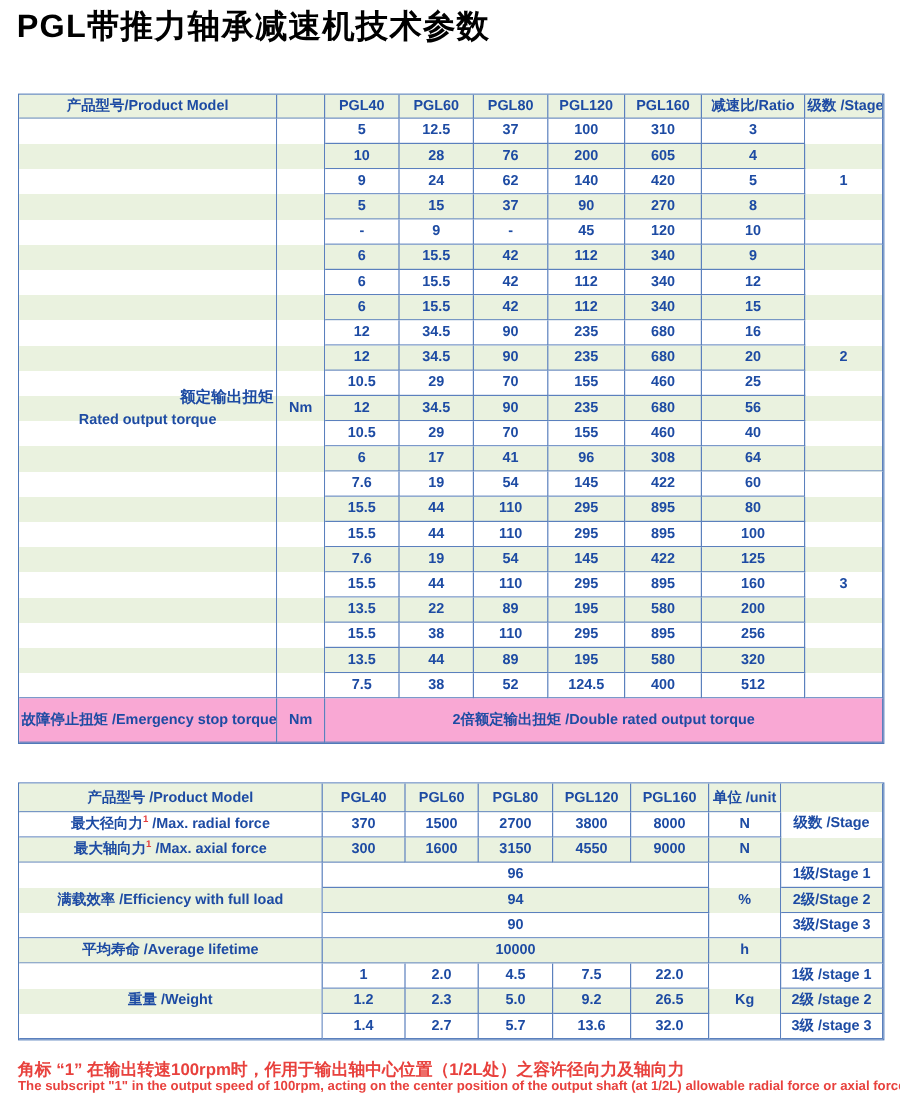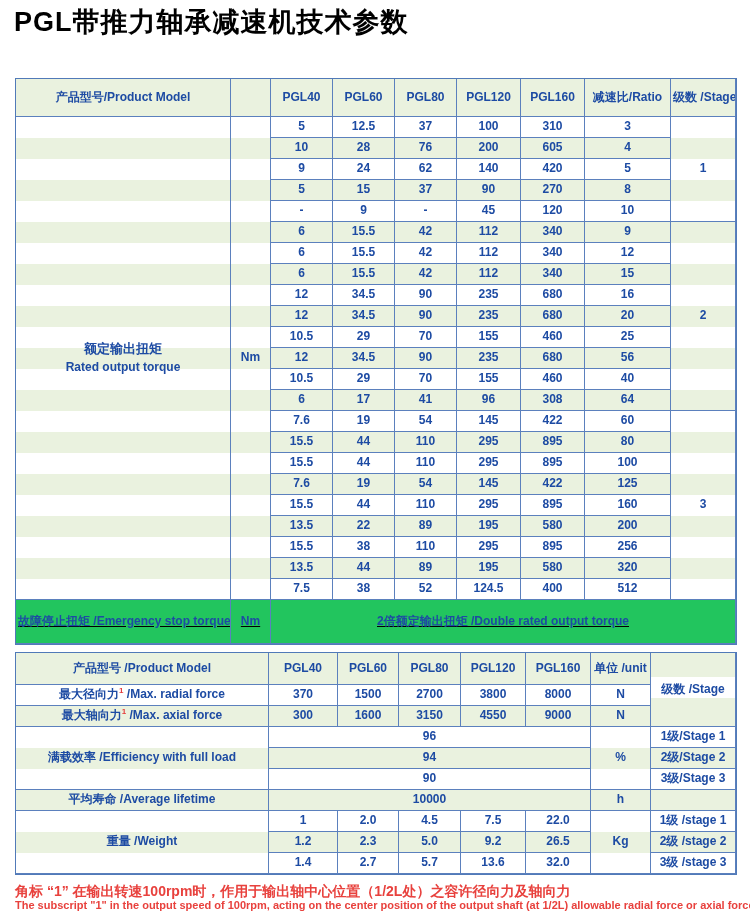--- a/index.html
+++ b/index.html
@@ -5,27 +5,27 @@
   html,body{margin:0;padding:0;background:#fff;}
   body{width:750px;height:922px;position:relative;font-family:"Liberation Sans",sans-serif;overflow:hidden;}
   .title{position:absolute;left:14px;top:4px;font-size:27px;font-weight:bold;color:#000000;letter-spacing:1px;margin:0;}
   table.spec{position:absolute;left:15px;border-collapse:separate;border-spacing:0;table-layout:fixed;width:720px;
              border:1px solid #517ab8;background:#fff;}
   table.spec td{box-sizing:border-box;border-right:1px solid #5b80bd;border-bottom:1px solid #5b80bd;
                 padding:0 2px;text-align:center;vertical-align:middle;color:#1d4ba3;font-weight:bold;
                 font-size:12px;line-height:1.15;overflow:hidden;white-space:nowrap;}
   #t1{top:78px;}
   #t2{top:652px;}
-  tr.hdr{height:38px;background:#eaf2df;}
-  tr.hdr2{height:32px;background:#eaf2df;}
+  tr.hdr{height:20px;background:#eaf2df;}
+  tr.hdr2{height:24px;background:#eaf2df;}
   tr.odd{height:21px;background:#ffffff;}
   tr.even{height:21px;background:#eaf2df;}
-  tr.emg{height:44px;background:#22c55e;text-decoration:underline;}
+  tr.emg{height:37px;background:#f9a8d4;}
   td.label-cell{white-space:normal;}
-  td.label-cell .zh{font-size:13px;}
+  td.label-cell .zh{font-size:13px;text-align:right;}
   td.label-cell .en{font-size:12px;margin-top:4px;}
   .stripeA{background:repeating-linear-gradient(180deg,#ffffff 0px,#ffffff 21px,#eaf2df 21px,#eaf2df 42px);}
   .stripeB{background:repeating-linear-gradient(180deg,#eaf2df 0px,#eaf2df 21px,#ffffff 21px,#ffffff 42px);}
   .stripe3W{background:linear-gradient(180deg,#ffffff 0px,#ffffff 21px,#eaf2df 21px,#eaf2df 42px,#ffffff 42px,#ffffff 63px);}
   .stripeHdr{background:linear-gradient(180deg,#eaf2df 0px,#eaf2df 24px,#ffffff 24px,#ffffff 45px,#eaf2df 45px,#eaf2df 66px);}
   .sup{color:#e43c3c;font-size:8px;vertical-align:super;line-height:0;}
   .note{position:absolute;left:15px;color:#e8413d;font-weight:bold;white-space:nowrap;}
   #note-zh{top:883px;font-size:14px;}
   #note-en{top:899px;font-size:11px;}
 </style>

